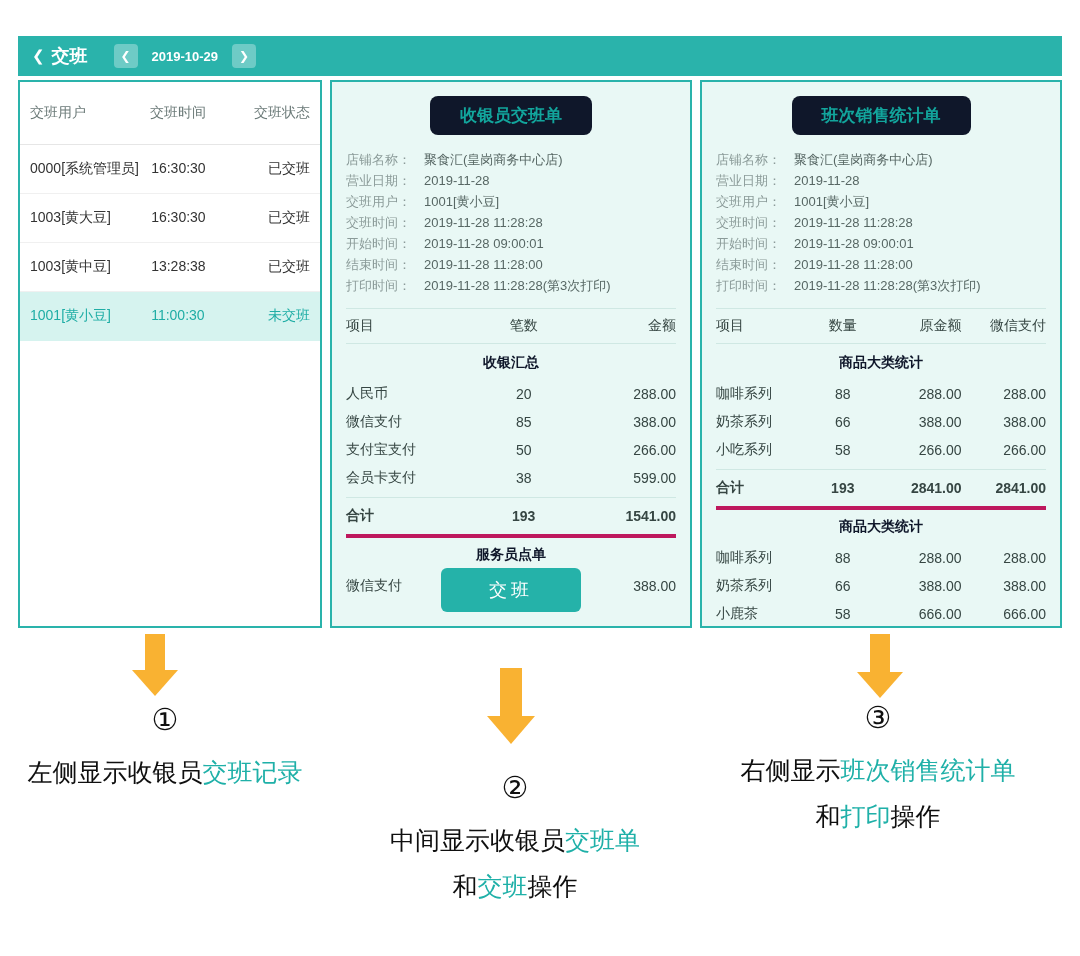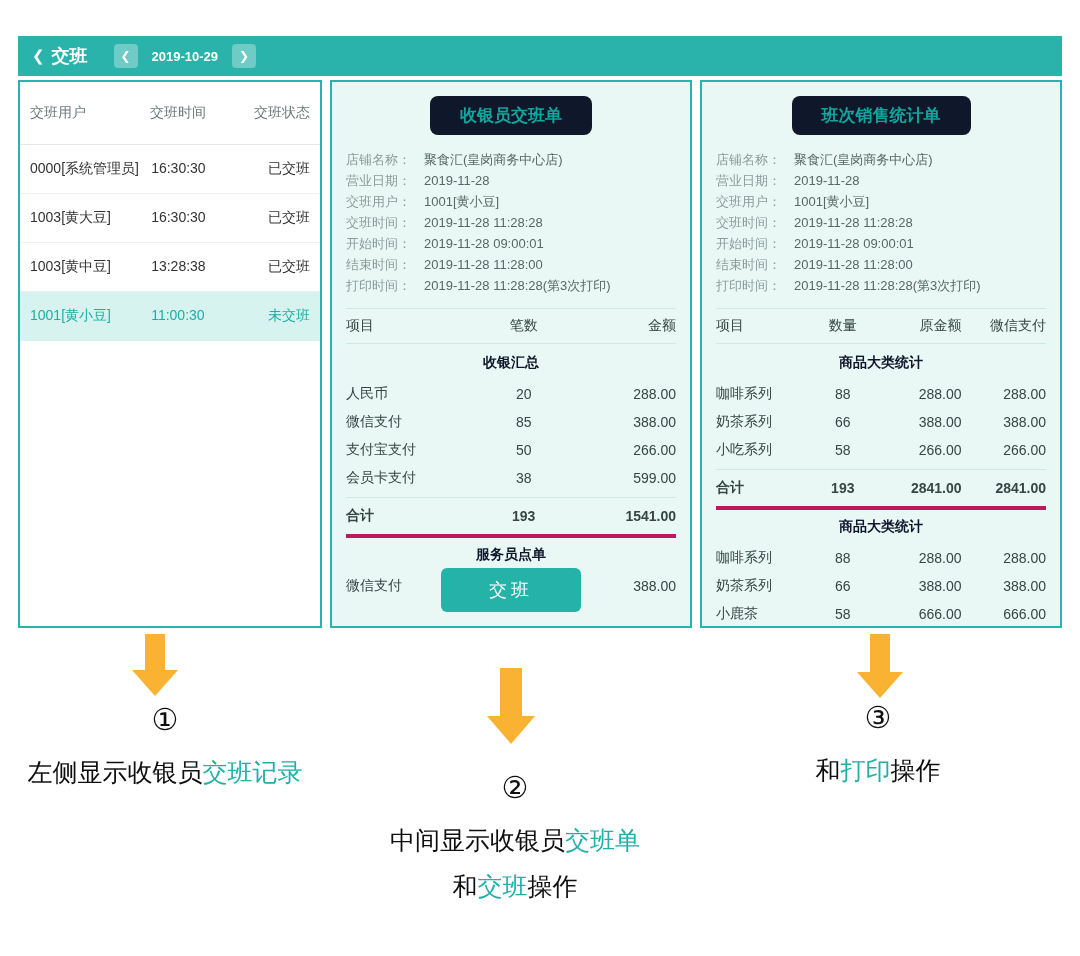--- a/index.html
+++ b/index.html
@@ -316,14 +316,15 @@
     <div class="num">①</div>
     <div class="line"><span>左侧显示收银员</span><span class="teal">交班记录</span></div>
   </div>
 <div class="anno" id="anno-1" style="left:320px; width:390px; top:770px;">
     <div class="num">②</div>
     <div class="line"><span>中间显示收银员</span><span class="teal">交班单</span></div>
     <div class="line"><span>和</span><span class="teal">交班</span><span>操作</span></div>
   </div>
 <div class="anno" id="anno-2" style="left:685px; width:386px; top:700px;">
     <div class="num">③</div>
+    <div class="line"><span>右侧显示</span><span class="teal">班次销售统计单</span></div>
     <div class="line"><span>和</span><span class="teal">打印</span><span>操作</span></div>
   </div>
 
 </body></html>

